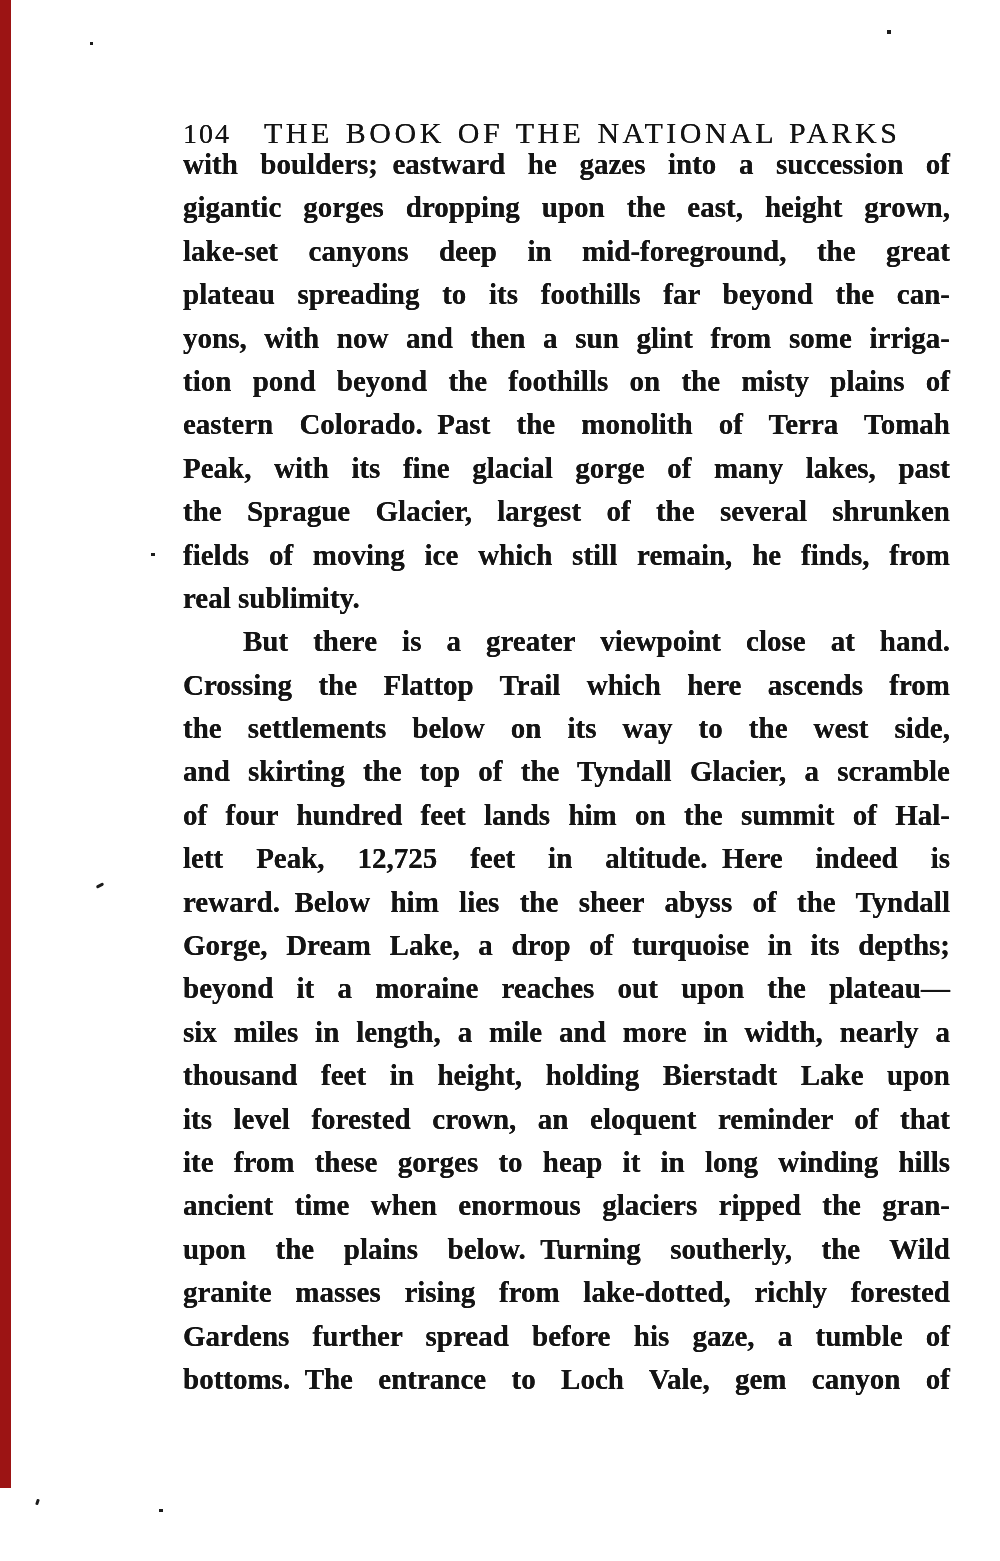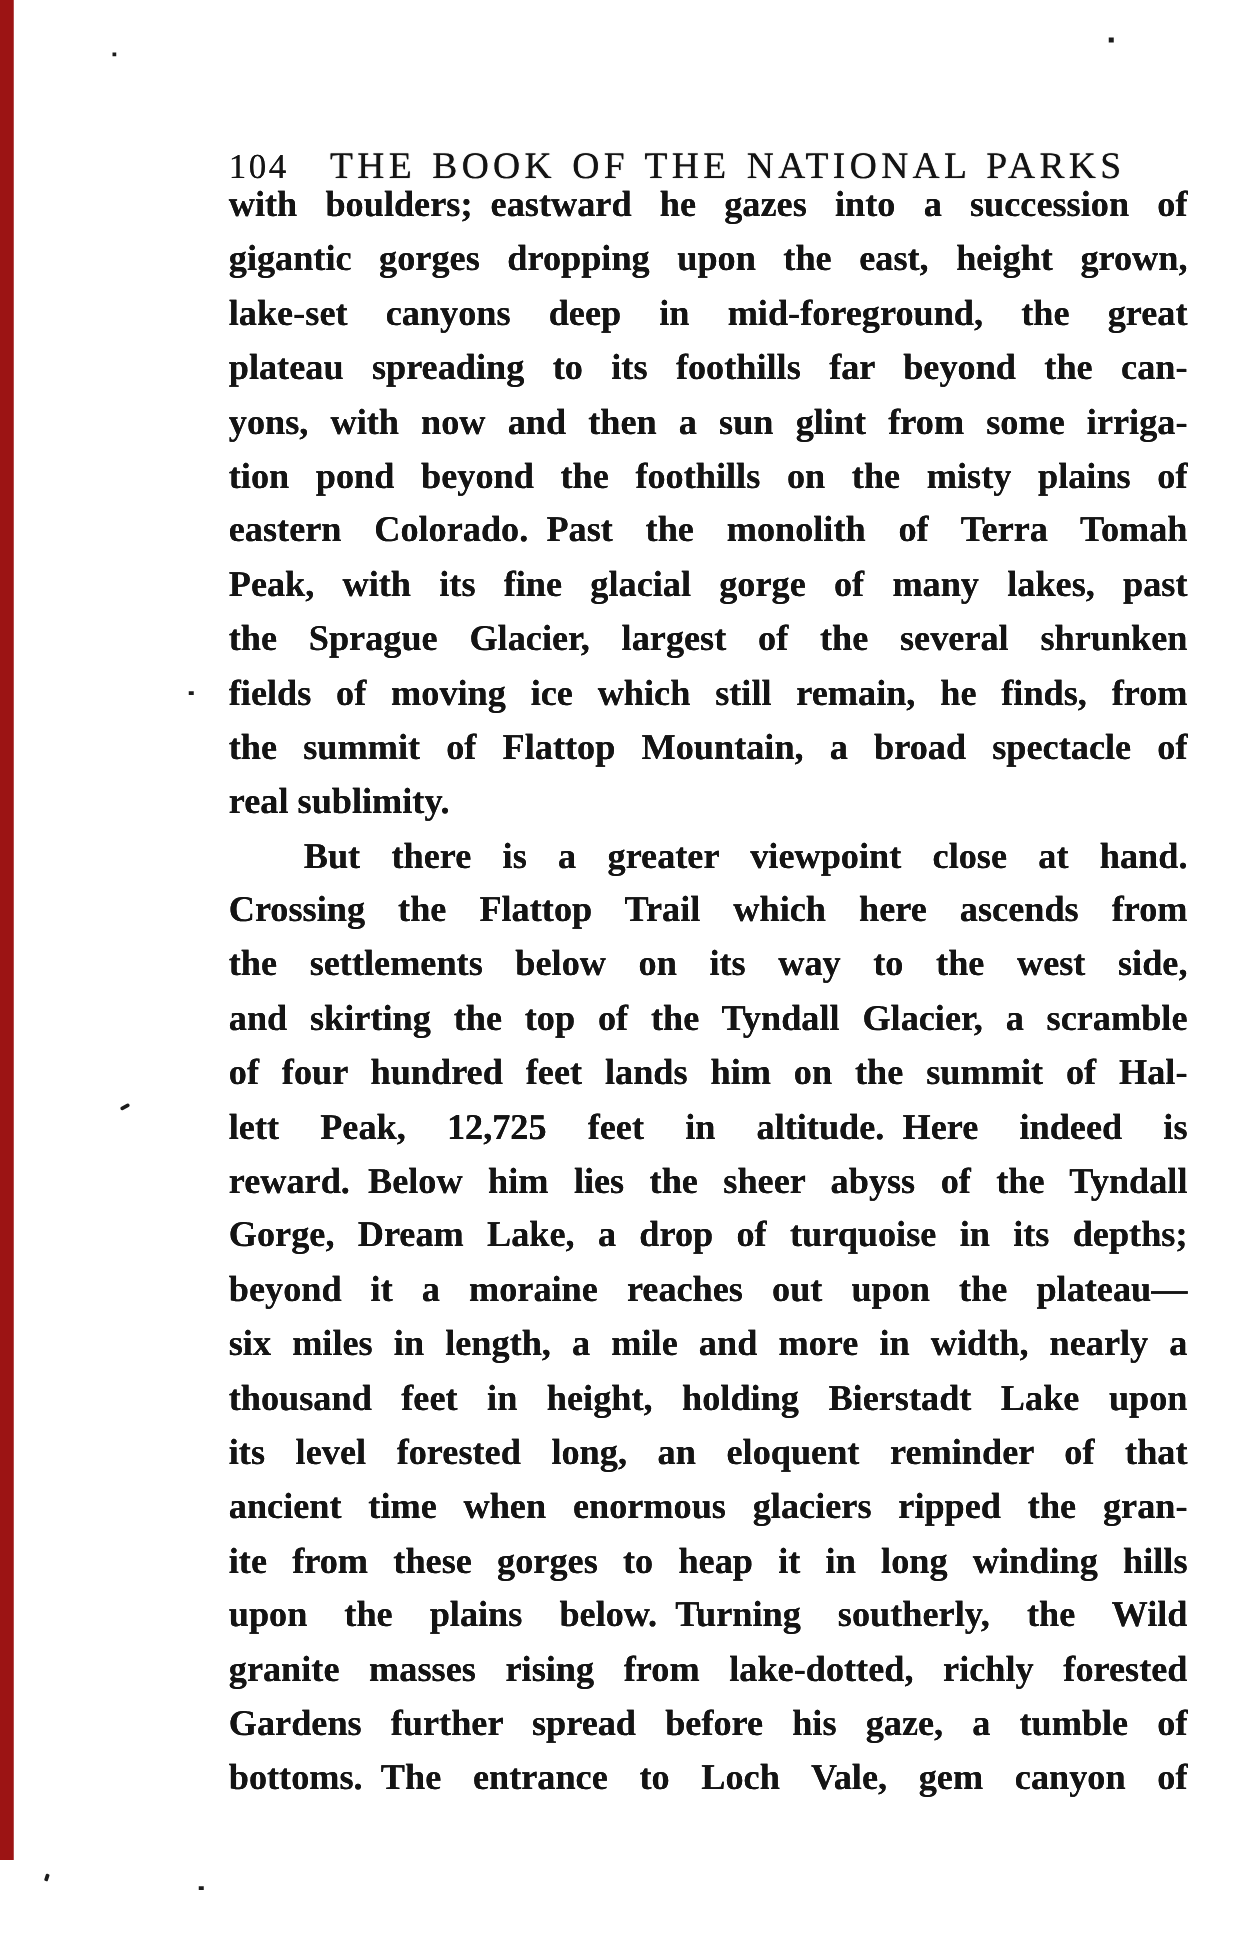--- a/index.html
+++ b/index.html
@@ -94,36 +94,35 @@
       <div class="line">with boulders; eastward he gazes into a succession of</div>
       <div class="line">gigantic gorges dropping upon the east, height grown,</div>
       <div class="line">lake-set canyons deep in mid-foreground, the great</div>
       <div class="line">plateau spreading to its foothills far beyond the can-</div>
       <div class="line">yons, with now and then a sun glint from some irriga-</div>
       <div class="line">tion pond beyond the foothills on the misty plains of</div>
       <div class="line">eastern Colorado. Past the monolith of Terra Tomah</div>
       <div class="line">Peak, with its fine glacial gorge of many lakes, past</div>
       <div class="line">the Sprague Glacier, largest of the several shrunken</div>
       <div class="line">fields of moving ice which still remain, he finds, from</div>
-      <div class="line">the summit of Flattop Mountain, a broad spectacle of</div>
       <div class="line no-just">real sublimity.</div>
       <div class="line indent">But there is a greater viewpoint close at hand.</div>
       <div class="line">Crossing the Flattop Trail which here ascends from</div>
       <div class="line">the settlements below on its way to the west side,</div>
       <div class="line">and skirting the top of the Tyndall Glacier, a scramble</div>
       <div class="line">of four hundred feet lands him on the summit of Hal-</div>
       <div class="line">lett Peak, 12,725 feet in altitude. Here indeed is</div>
       <div class="line">reward. Below him lies the sheer abyss of the Tyndall</div>
       <div class="line">Gorge, Dream Lake, a drop of turquoise in its depths;</div>
       <div class="line">beyond it a moraine reaches out upon the plateau—</div>
       <div class="line">six miles in length, a mile and more in width, nearly a</div>
       <div class="line">thousand feet in height, holding Bierstadt Lake upon</div>
-      <div class="line">its level forested long, an eloquent reminder of that</div>
+      <div class="line">its level forested crown, an eloquent reminder of that</div>
+      <div class="line">ite from these gorges to heap it in long winding hills</div>
       <div class="line">ancient time when enormous glaciers ripped the gran-</div>
-      <div class="line">ite from these gorges to heap it in long winding hills</div>
       <div class="line">upon the plains below. Turning southerly, the Wild</div>
       <div class="line">granite masses rising from lake-dotted, richly forested</div>
       <div class="line">Gardens further spread before his gaze, a tumble of</div>
       <div class="line">bottoms. The entrance to Loch Vale, gem canyon of</div>
     </main>
 
   <div class="speck s1"></div>
   <div class="speck s2"></div>
   <div class="speck s3"></div>
   <div class="speck s4"></div>

